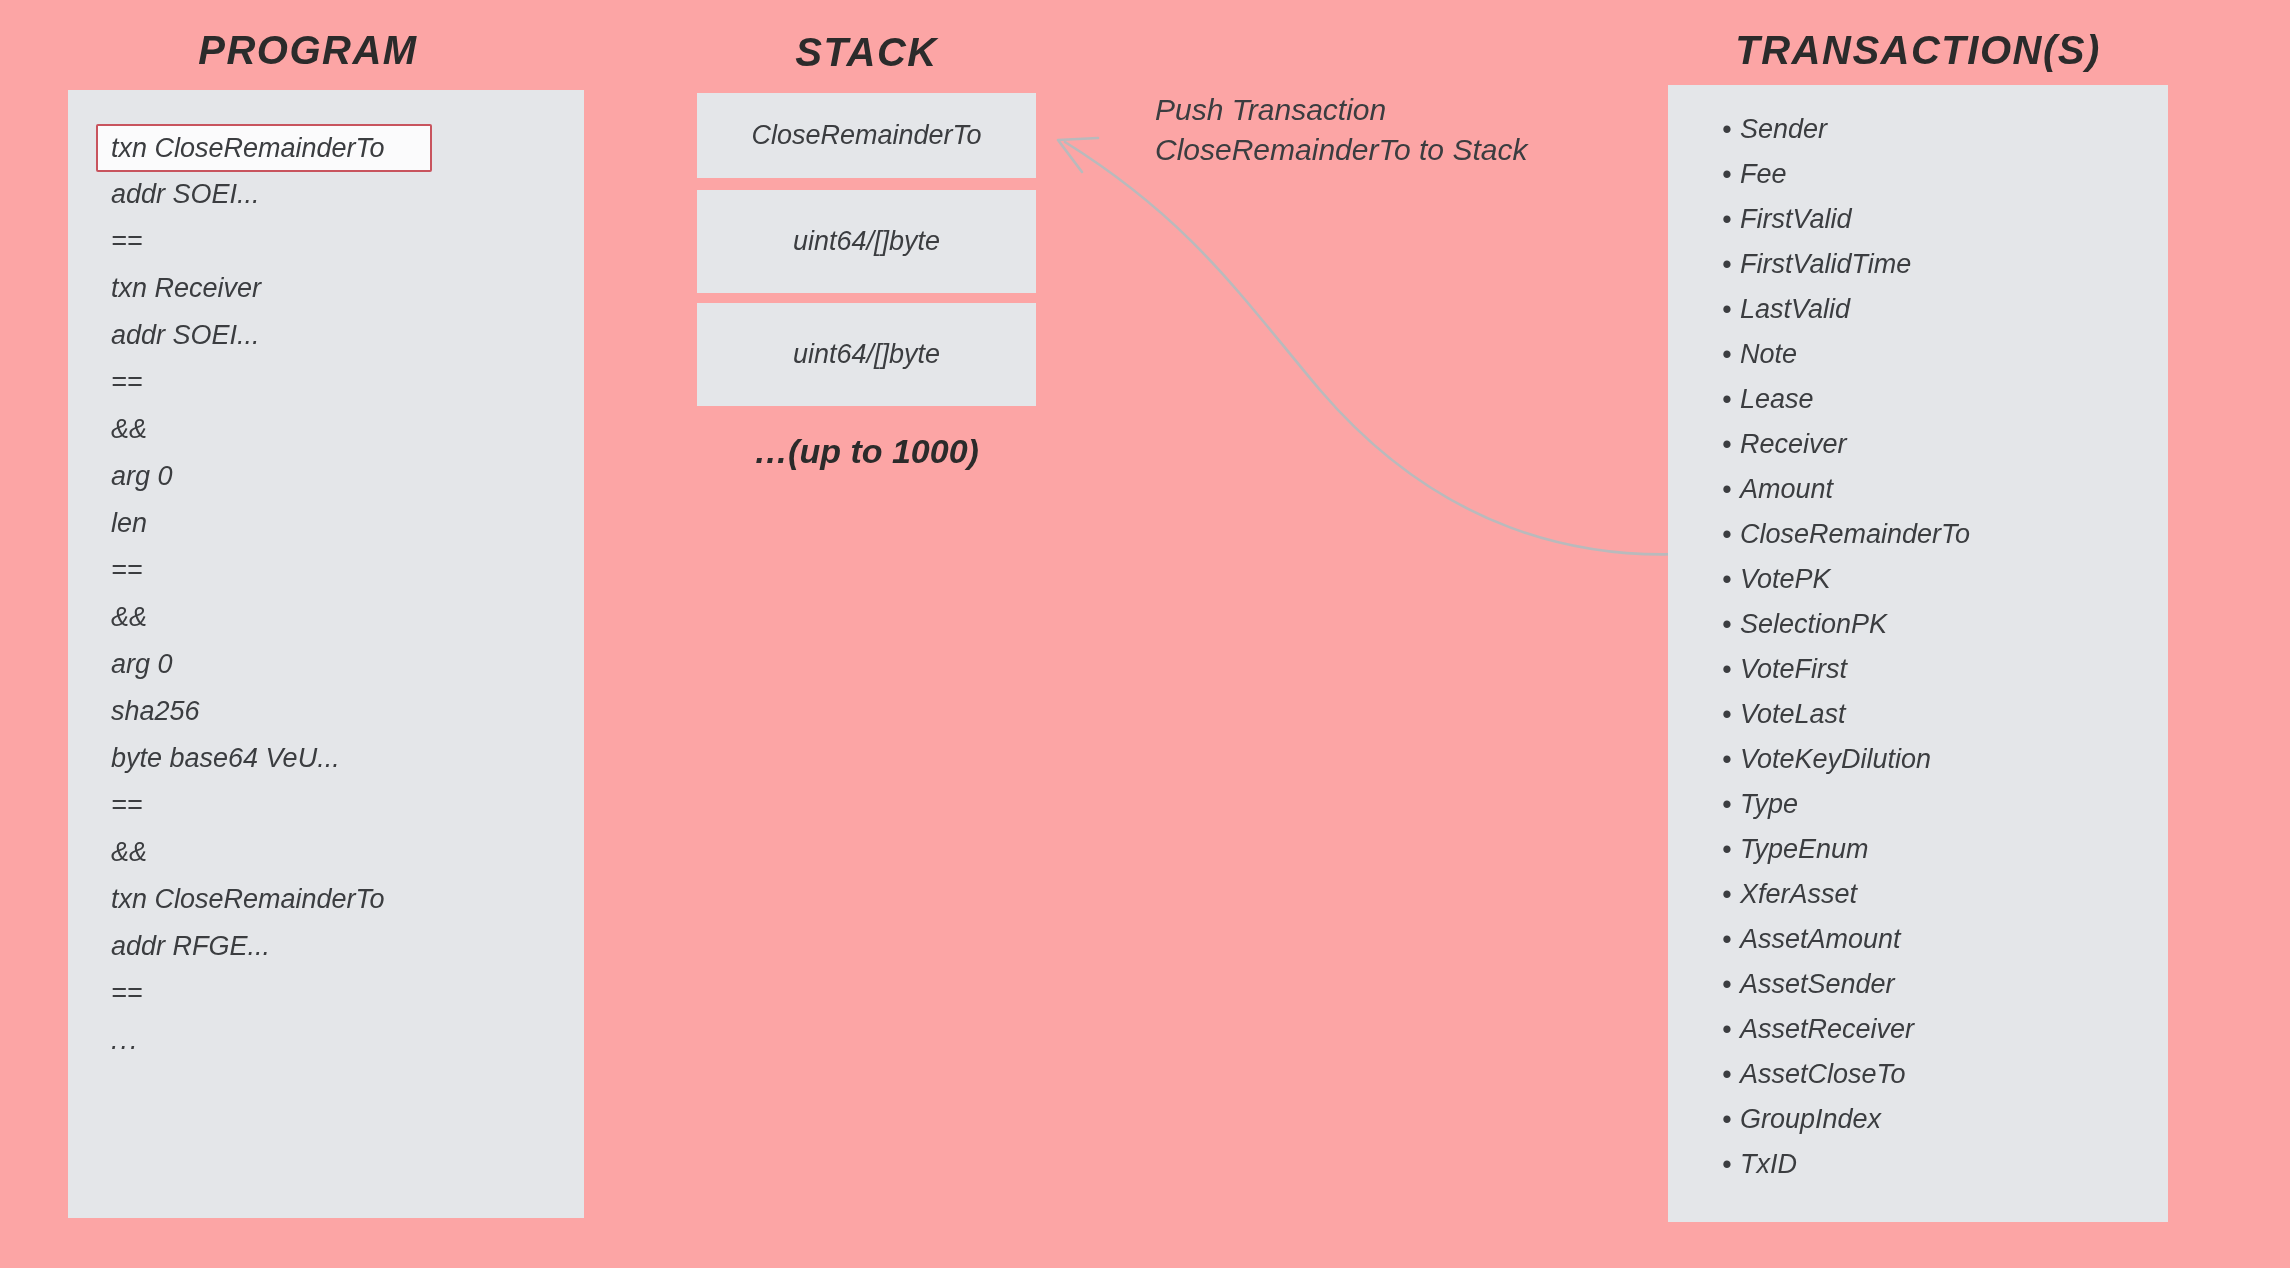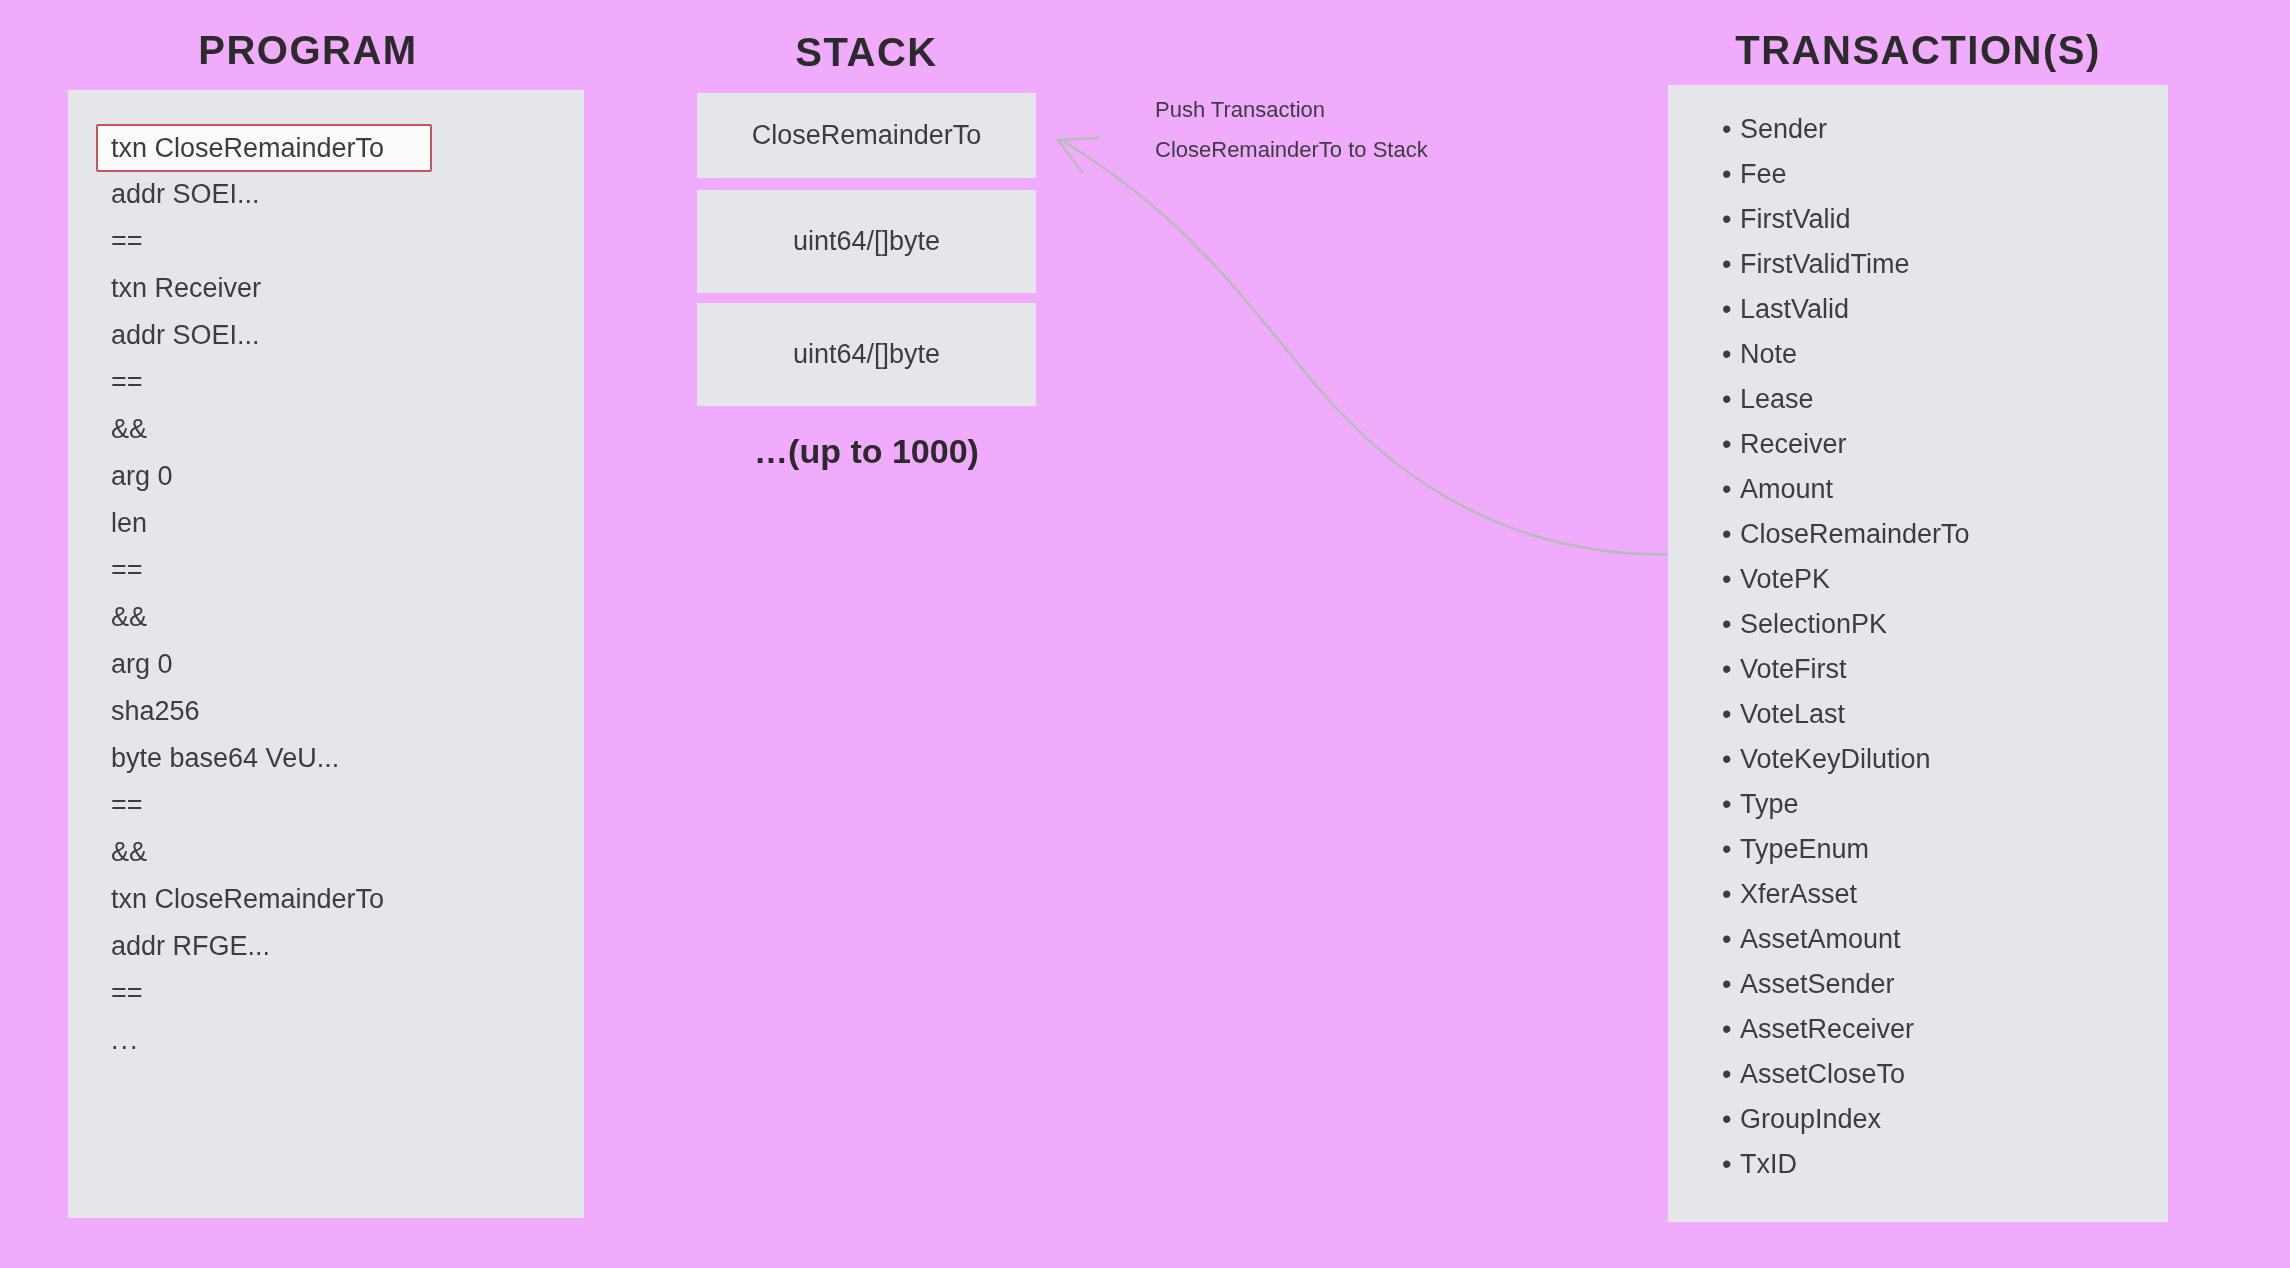--- a/index.html
+++ b/index.html
@@ -9,22 +9,23 @@
     background: #ffffff;
   }
   body {
     font-family: "Liberation Sans", "DejaVu Sans", sans-serif;
     -webkit-font-smoothing: antialiased;
   }
   #canvas {
     position: relative;
     width: 2290px;
     height: 1268px;
-    background: #f0abfc;
+    background: #fca5a5;
     overflow: hidden;
+    font-style: italic;
   }
 
   
   .col-heading {
     position: absolute;
     font-size: 40px;
     font-weight: 700;
     letter-spacing: 1.5px;
     color: #2b2b2b;
     text-align: center;
@@ -107,21 +108,21 @@
     color: #2b2b2b;
     white-space: nowrap;
   }
 
   
   #annotation {
     position: absolute;
     left: 1155px;
     top: 90px;
     width: 420px;
-    font-size: 22px;
+    font-size: 30px;
     line-height: 40px;
     color: #3b3d40;
   }
   #annotation .anno-line { white-space: nowrap; }
 
   
   #arrow-svg {
     position: absolute;
     left: 1020px;
     top: 110px;

